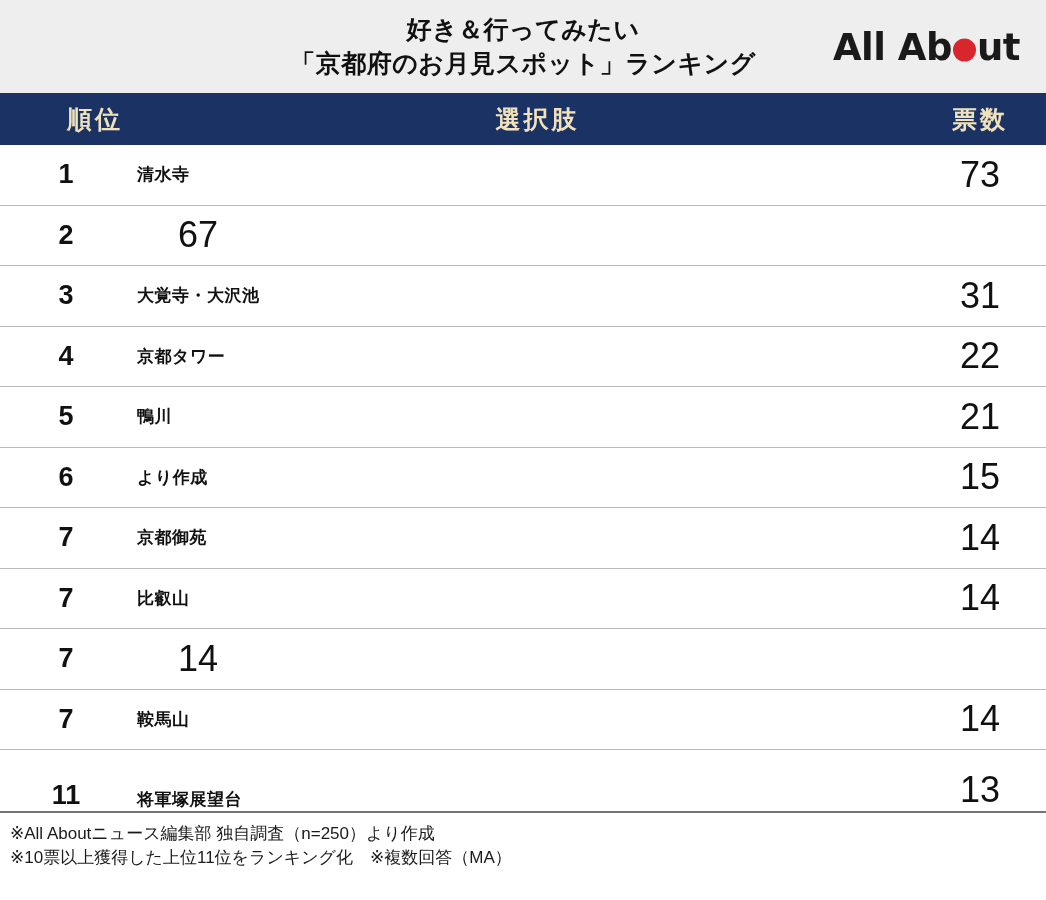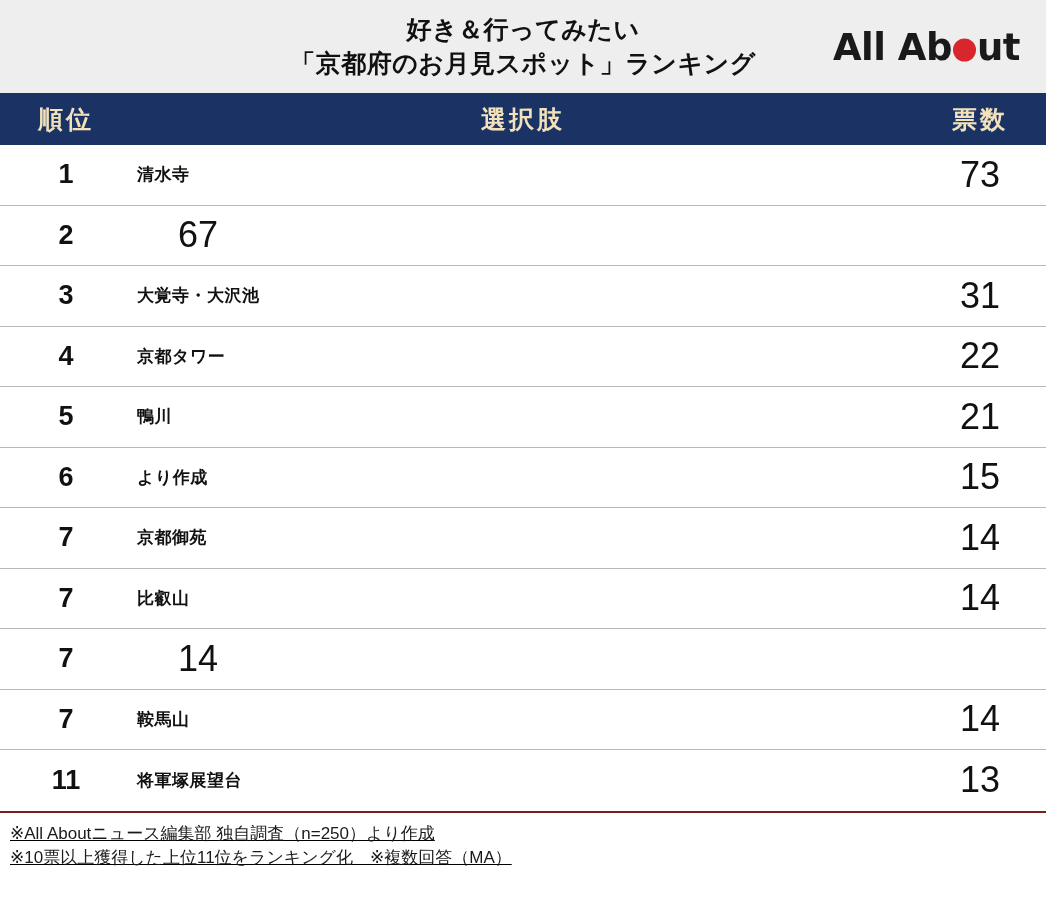--- a/index.html
+++ b/index.html
@@ -72,20 +72,21 @@
     display: flex;
     align-items: center;
     box-sizing: border-box;
   }
   .thead {
     background: #1b3264;
     height: 52px;
     color: #f2e2bc;
     font-weight: bold;
     font-size: 25px;
+    padding-left: 29px;
   }
   .th-rank {
     width: 132px;
     text-align: center;
     letter-spacing: 3px;
   }
   .th-choice {
     flex: 1;
     text-align: center;
     letter-spacing: 3px;
@@ -95,20 +96,21 @@
     text-align: center;
     letter-spacing: 3px;
   }
 
   .tbody .row {
     height: 60.5px;
     border-bottom: 1.5px solid #b9b9b9;
   }
   .tbody .row:last-child {
     border-bottom: none;
+    align-items: flex-end;
   }
   .td-rank {
     width: 132px;
     text-align: center;
     font-size: 27px;
     font-weight: bold;
     color: #111111;
   }
   .td-choice {
     flex: 1;
@@ -121,24 +123,23 @@
   .td-votes {
     width: 132px;
     text-align: center;
     font-size: 36px;
     font-weight: normal;
     color: #111111;
   }
 
   
   .footer {
-    border-top: 2px solid #7f1d1d;
+    border-top: 2px solid #737373;
     padding: 9px 0 0 10px;
     box-sizing: border-box;
-    text-decoration: underline;
   }
   .footnote {
     font-size: 17px;
     color: #1a1a1a;
     line-height: 1.45;
     letter-spacing: 0px;
   }
 </style>
 </head>
 <body>

